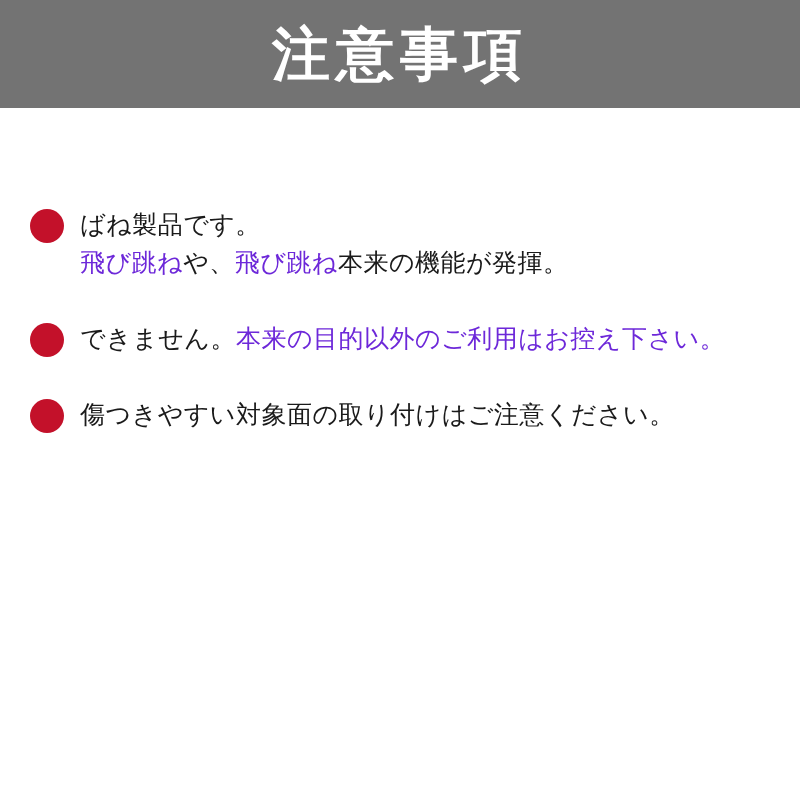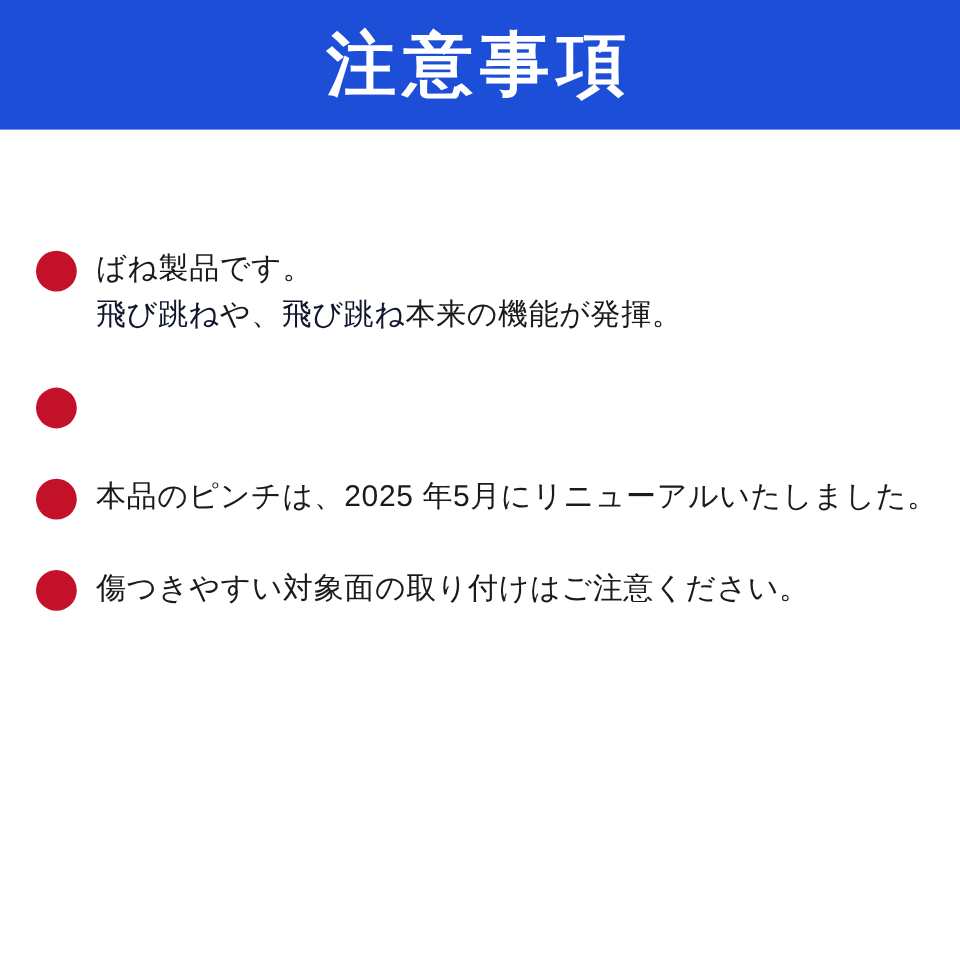--- a/index.html
+++ b/index.html
@@ -18,21 +18,21 @@
     width: 800px;
     height: 800px;
     box-sizing: border-box;
   }
   .header-band {
     position: absolute;
     top: 0;
     left: 0;
     width: 800px;
     height: 108px;
-    background: #1d4ed8;
+    background: #737373;
     display: flex;
     align-items: center;
     justify-content: center;
   }
   .header-title {
     color: #ffffff;
     font-size: 58px;
     font-weight: bold;
     letter-spacing: 6px;
     line-height: 1;
@@ -72,21 +72,21 @@
     font-size: 25px;
     font-weight: normal;
     line-height: 1.52;
     letter-spacing: 0.5px;
   }
   .notice-text .line {
     display: block;
     white-space: nowrap;
   }
   .hl {
-    color: #0f172a;
+    color: #6d28d9;
   }
 </style>
 </head>
 <body>
 
 <div class="page">
 
   <div class="header-band">
     <h1 class="header-title">注意事項</h1>
   </div>
@@ -95,26 +95,21 @@
       <li class="notice-item">
         <span class="bullet"></span>
         <div class="notice-text">
           <span class="line"><span>ばね製品です。</span></span>
           <span class="line"><span class="hl">飛び跳ね</span><span>や、</span><span class="hl">飛び跳ね</span><span>本来の機能が発揮。</span></span>
         </div>
       </li>
       <li class="notice-item">
         <span class="bullet"></span>
         <div class="notice-text">
-        </div>
-      </li>
-      <li class="notice-item">
-        <span class="bullet"></span>
-        <div class="notice-text">
-          <span class="line"><span>本品のピンチは、2025 年5月にリニューアルいたしました。</span></span>
+          <span class="line"><span>できません。</span><span class="hl">本来の目的以外のご利用はお控え下さい。</span></span>
         </div>
       </li>
       <li class="notice-item">
         <span class="bullet"></span>
         <div class="notice-text">
           <span class="line"><span>傷つきやすい対象面の取り付けはご注意ください。</span></span>
         </div>
       </li>
     </ul>
 

